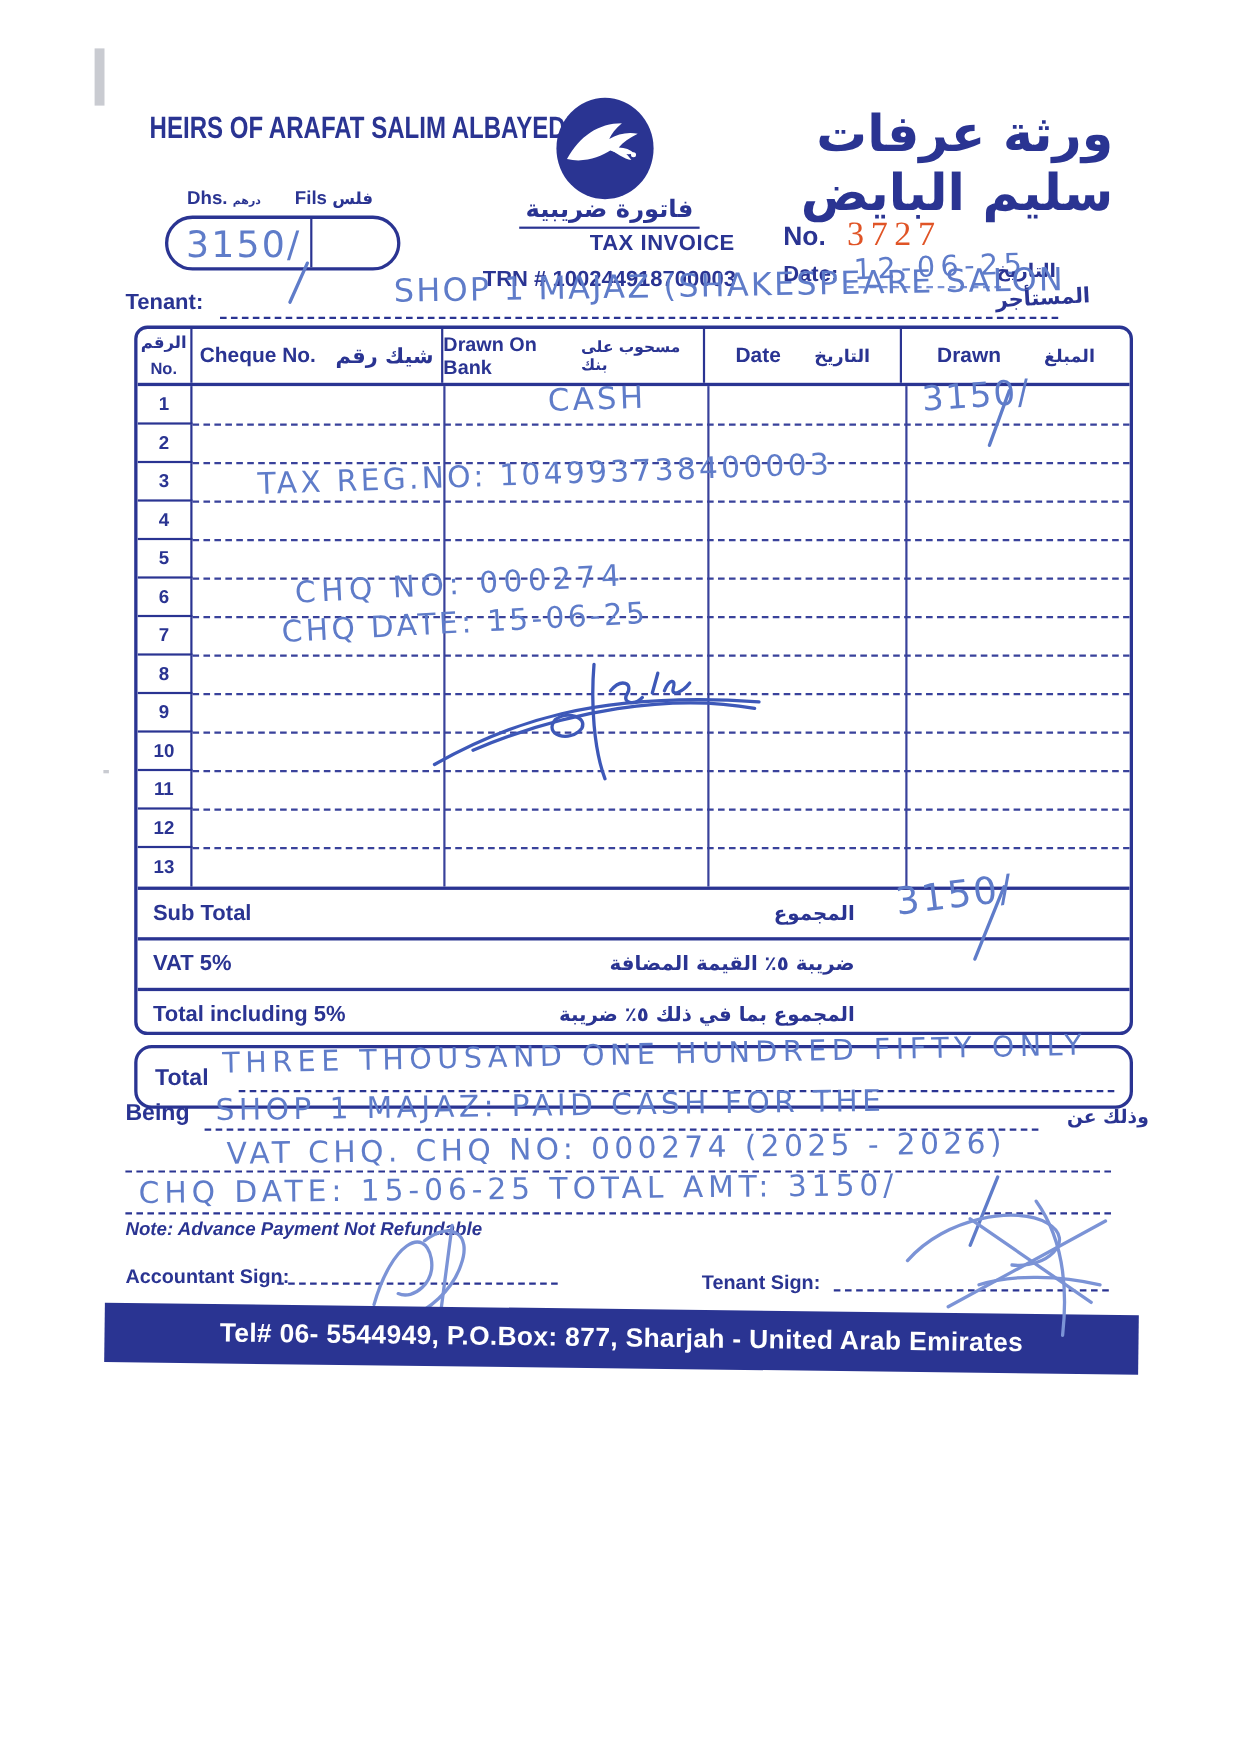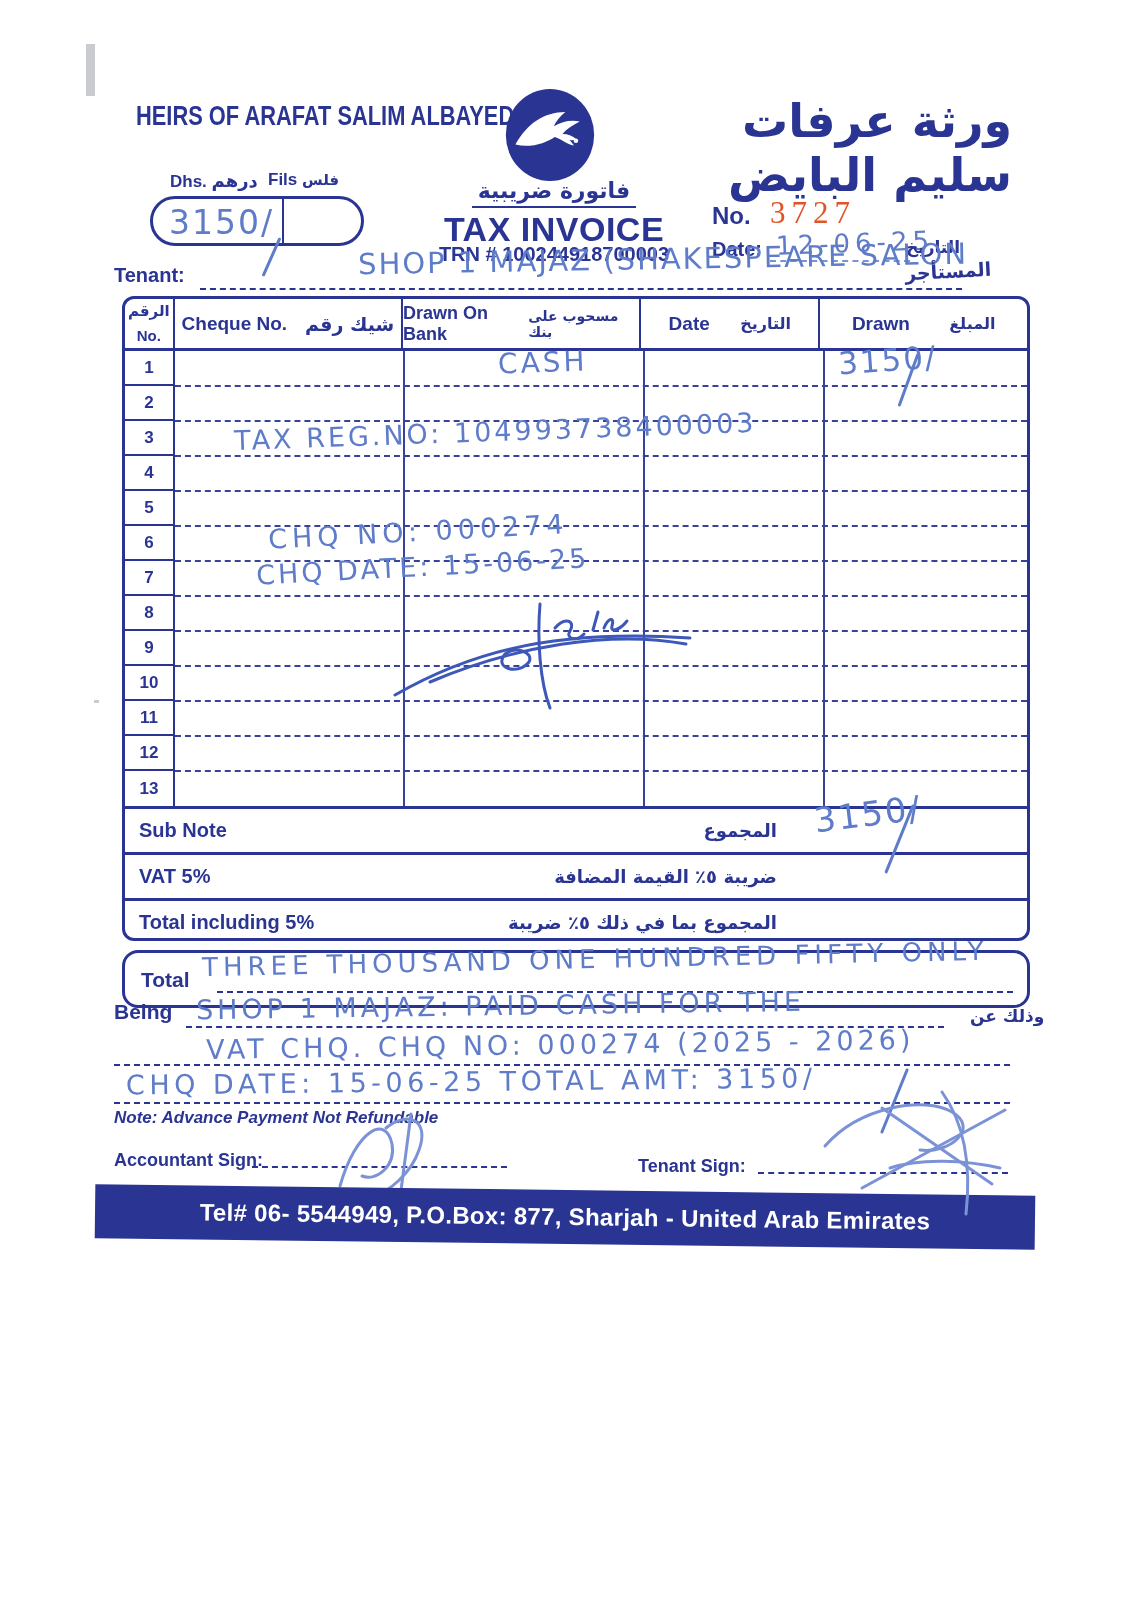--- a/index.html
+++ b/index.html
@@ -26,21 +26,21 @@
 
   .cur-label{top:170px;font-size:17px;font-weight:bold;white-space:nowrap;}
   .pill{left:150px;top:196px;width:214px;height:50px;border:3px solid var(--navy);
     border-radius:26px;display:flex;overflow:visible;}
   .pill-dhs{width:62%;position:relative;}
   .pill-fils{width:38%;border-left:2.5px solid var(--navy);}
   .pill-amt{position:absolute;left:16px;top:4px;font-size:33px;letter-spacing:2px;}
 
   .title-ar{left:440px;top:178px;width:228px;text-align:center;font-size:22px;font-weight:bold;}
   .title-ar span{display:inline-block;border-bottom:2.5px solid var(--navy);padding:0 6px 3px;}
-  .title-en{left:440px;top:210px;width:228px;text-align:center;font-size:34px;font-weight:bold;letter-spacing:.5px;}
+  .title-en{left:440px;top:210px;width:228px;text-align:right;font-size:20px;font-weight:bold;letter-spacing:.5px;}
   .trn{left:398px;top:243px;width:312px;text-align:center;font-size:20px;font-weight:bold;white-space:nowrap;}
 
   .no-label{left:712px;top:202px;font-size:24px;font-weight:bold;}
   .no-value{left:770px;top:195px;font-size:31px;color:var(--orange);letter-spacing:6px;font-family:Liberation Serif, serif;}
   .date-label{left:712px;top:238px;font-size:20px;font-weight:bold;}
   .date-ar{left:906px;top:237px;font-size:17px;font-weight:bold;}
 
   
   .inv-table{left:122px;top:296px;width:908px;height:645px;border:3px solid var(--navy);border-radius:12px;overflow:hidden;background:transparent;}
   .thead{display:flex;height:52px;border-bottom:3px solid var(--navy);}
@@ -98,21 +98,21 @@
       <ellipse cx="50" cy="50" rx="46" ry="48" fill="#2a3492"></ellipse>
       <path fill="#ffffff" d="M14 60 C26 38 44 26 66 26 C60 31 56 36 54 41 C62 36 72 34 81 36 C73 40 67 44 63 49 C69 49 74 51 78 55 C70 56 62 55 55 52 C46 58 30 64 14 60 Z"></path>
       <path fill="#ffffff" d="M54 50 C60 54 68 60 75 61 C71 55 66 51 60 47 Z"></path>
       <circle cx="77" cy="56" r="2.4" fill="#ffffff"></circle>
     </svg>
   </div>
   <div class="abs company-ar ar">ورثة عرفات سليم البايض</div>
 
   <div class="abs cur-label" style="left:170px;">
     <span>Dhs.</span>
-    <span class="ar" style="font-size:18px;">درهم</span>
+    <span class="ar" style="font-size:10px;">درهم</span>
   </div>
   <div class="abs cur-label" style="left:268px;">
     <span>Fils</span>
     <span class="ar" style="font-size:15px;">فلس</span>
   </div>
   <div class="abs pill">
     <div class="pill-dhs">
       <span class="hand pill-amt">3150/</span>
     </div>
     <div class="pill-fils"></div>
@@ -211,21 +211,21 @@
           <div class="tno">12</div>
           <div class="trest"></div>
         </div>
       <div class="trow">
           <div class="tno">13</div>
           <div class="trest"></div>
         </div>
     </div>
 
     <div class="srow">
-      <span class="en">Sub Note</span>
+      <span class="en">Sub Total</span>
       <span class="ar">المجموع</span>
     </div>
     <div class="srow">
       <span class="en">VAT 5%</span>
       <span class="ar">ضريبة ٥٪ القيمة المضافة</span>
     </div>
     <div class="srow">
       <span class="en">Total including 5%</span>
       <span class="ar">المجموع بما في ذلك ٥٪ ضريبة</span>
     </div>

